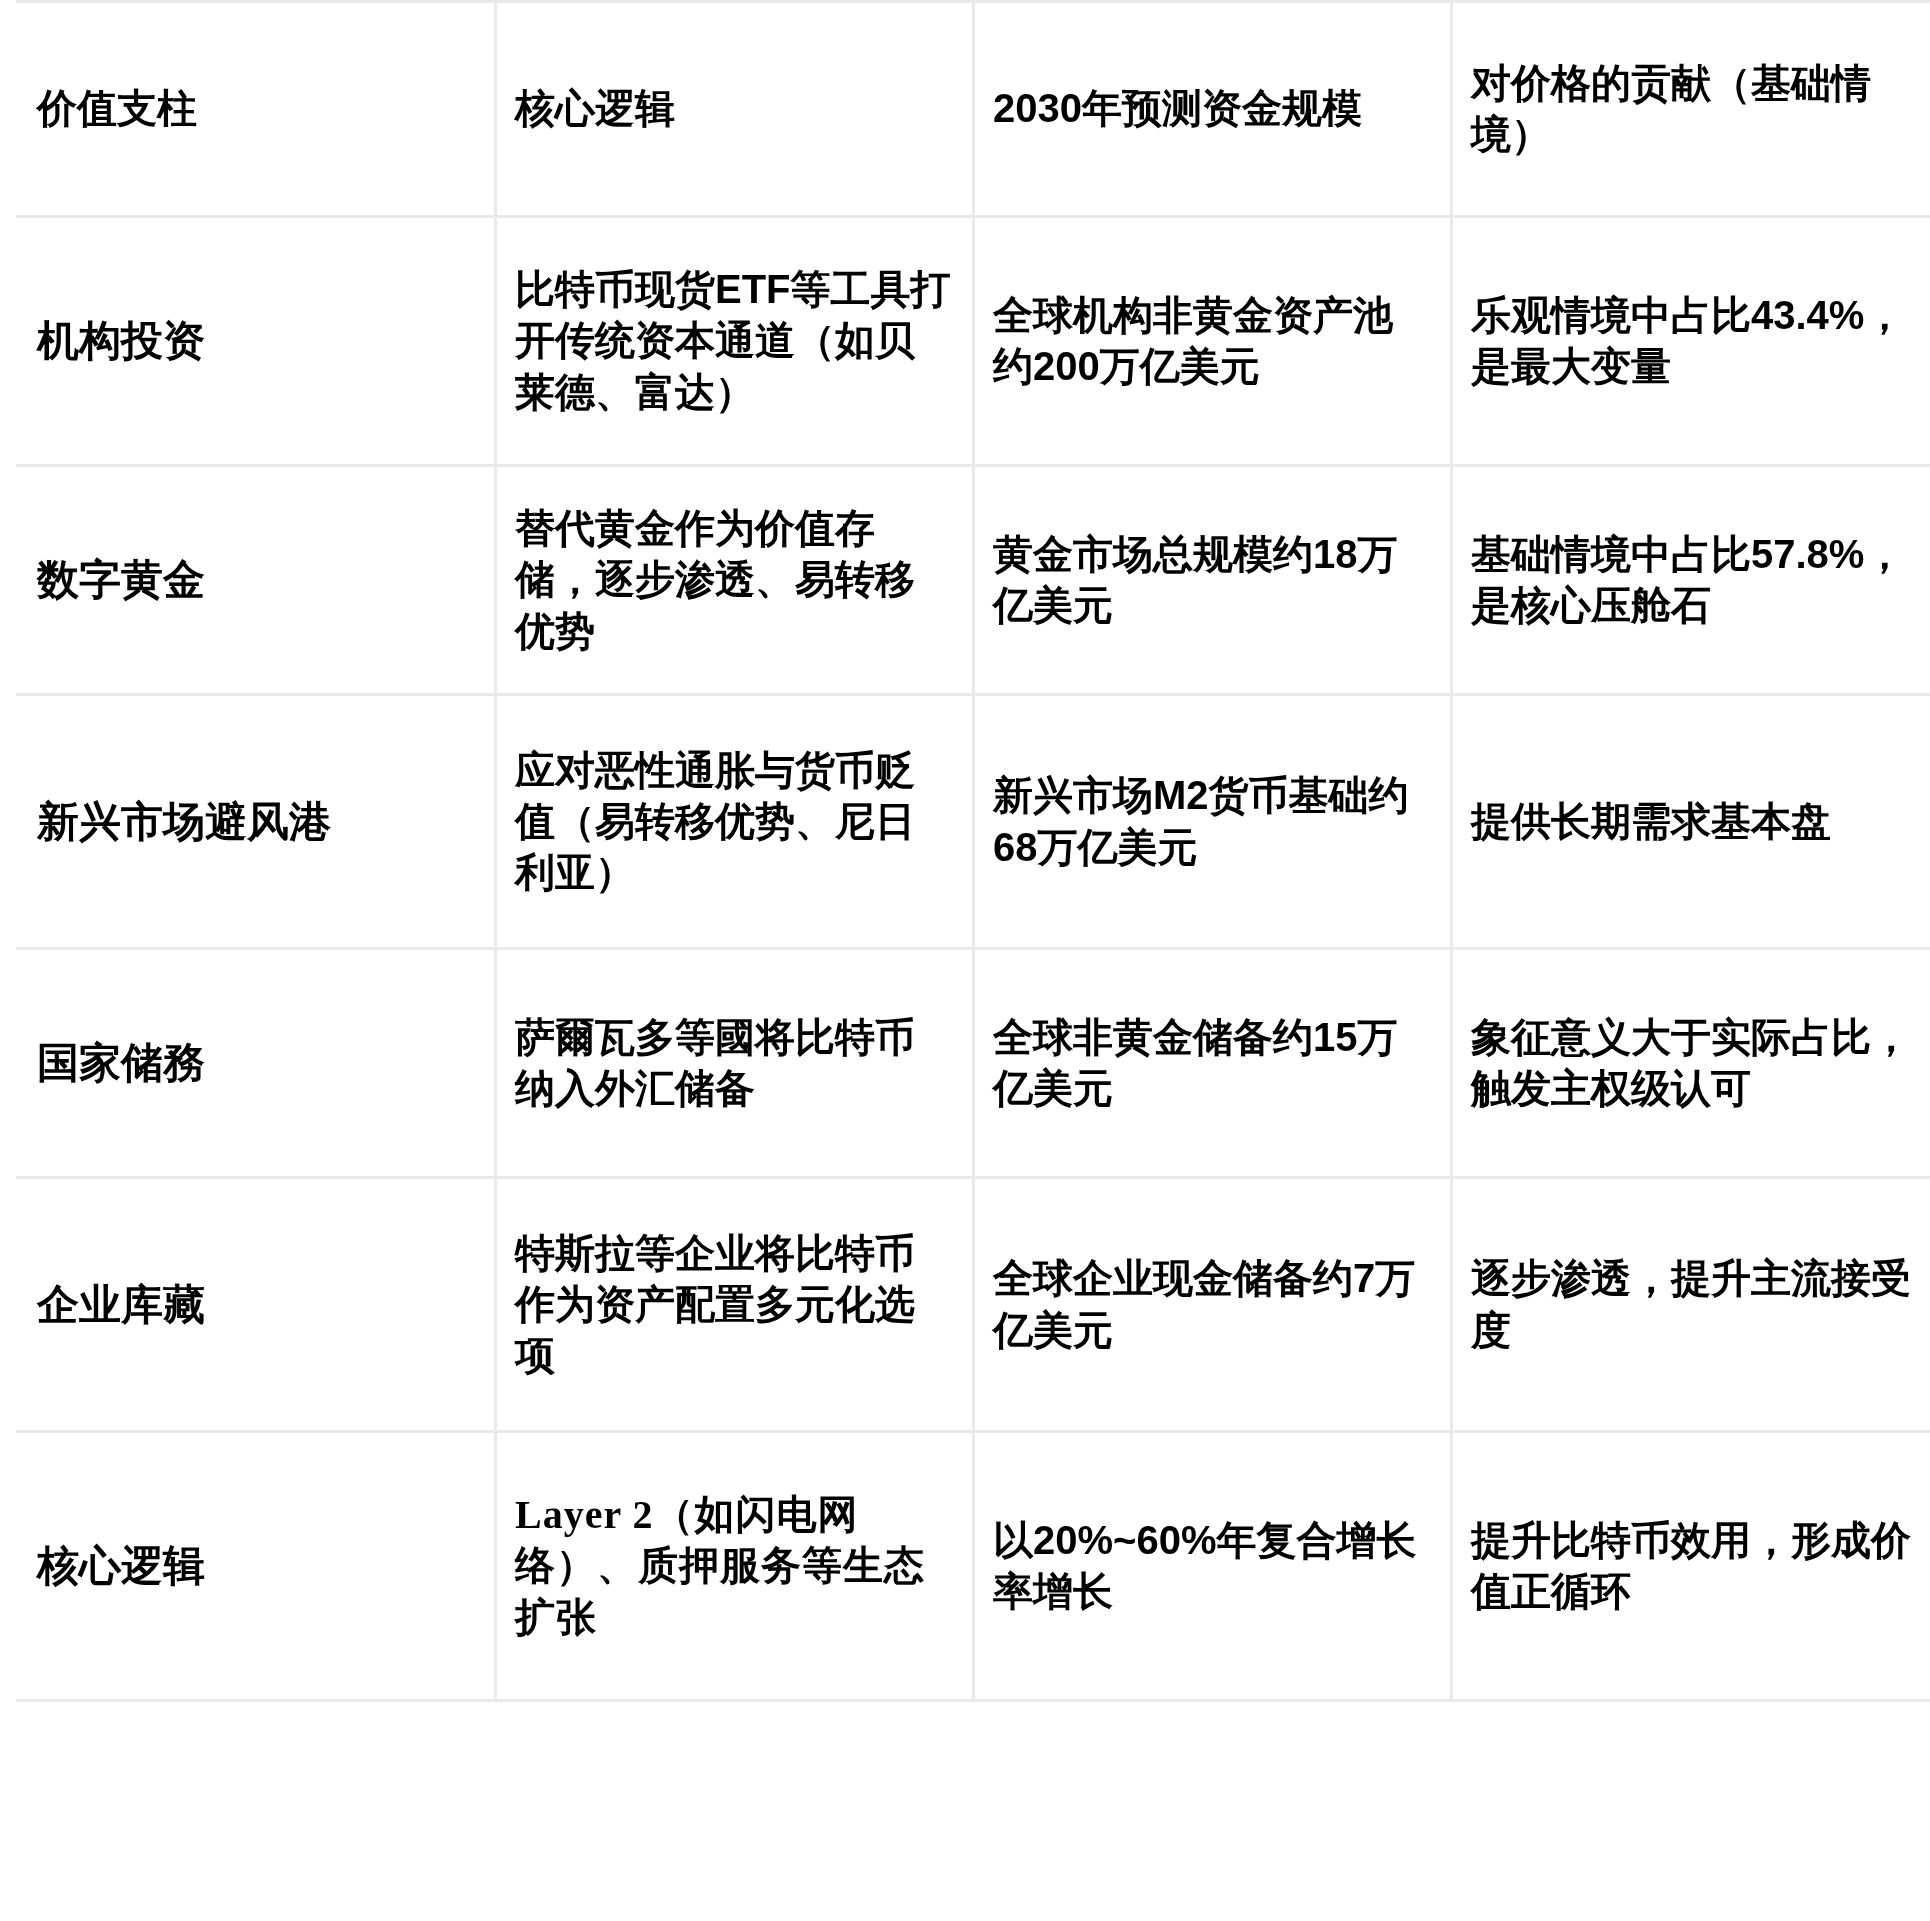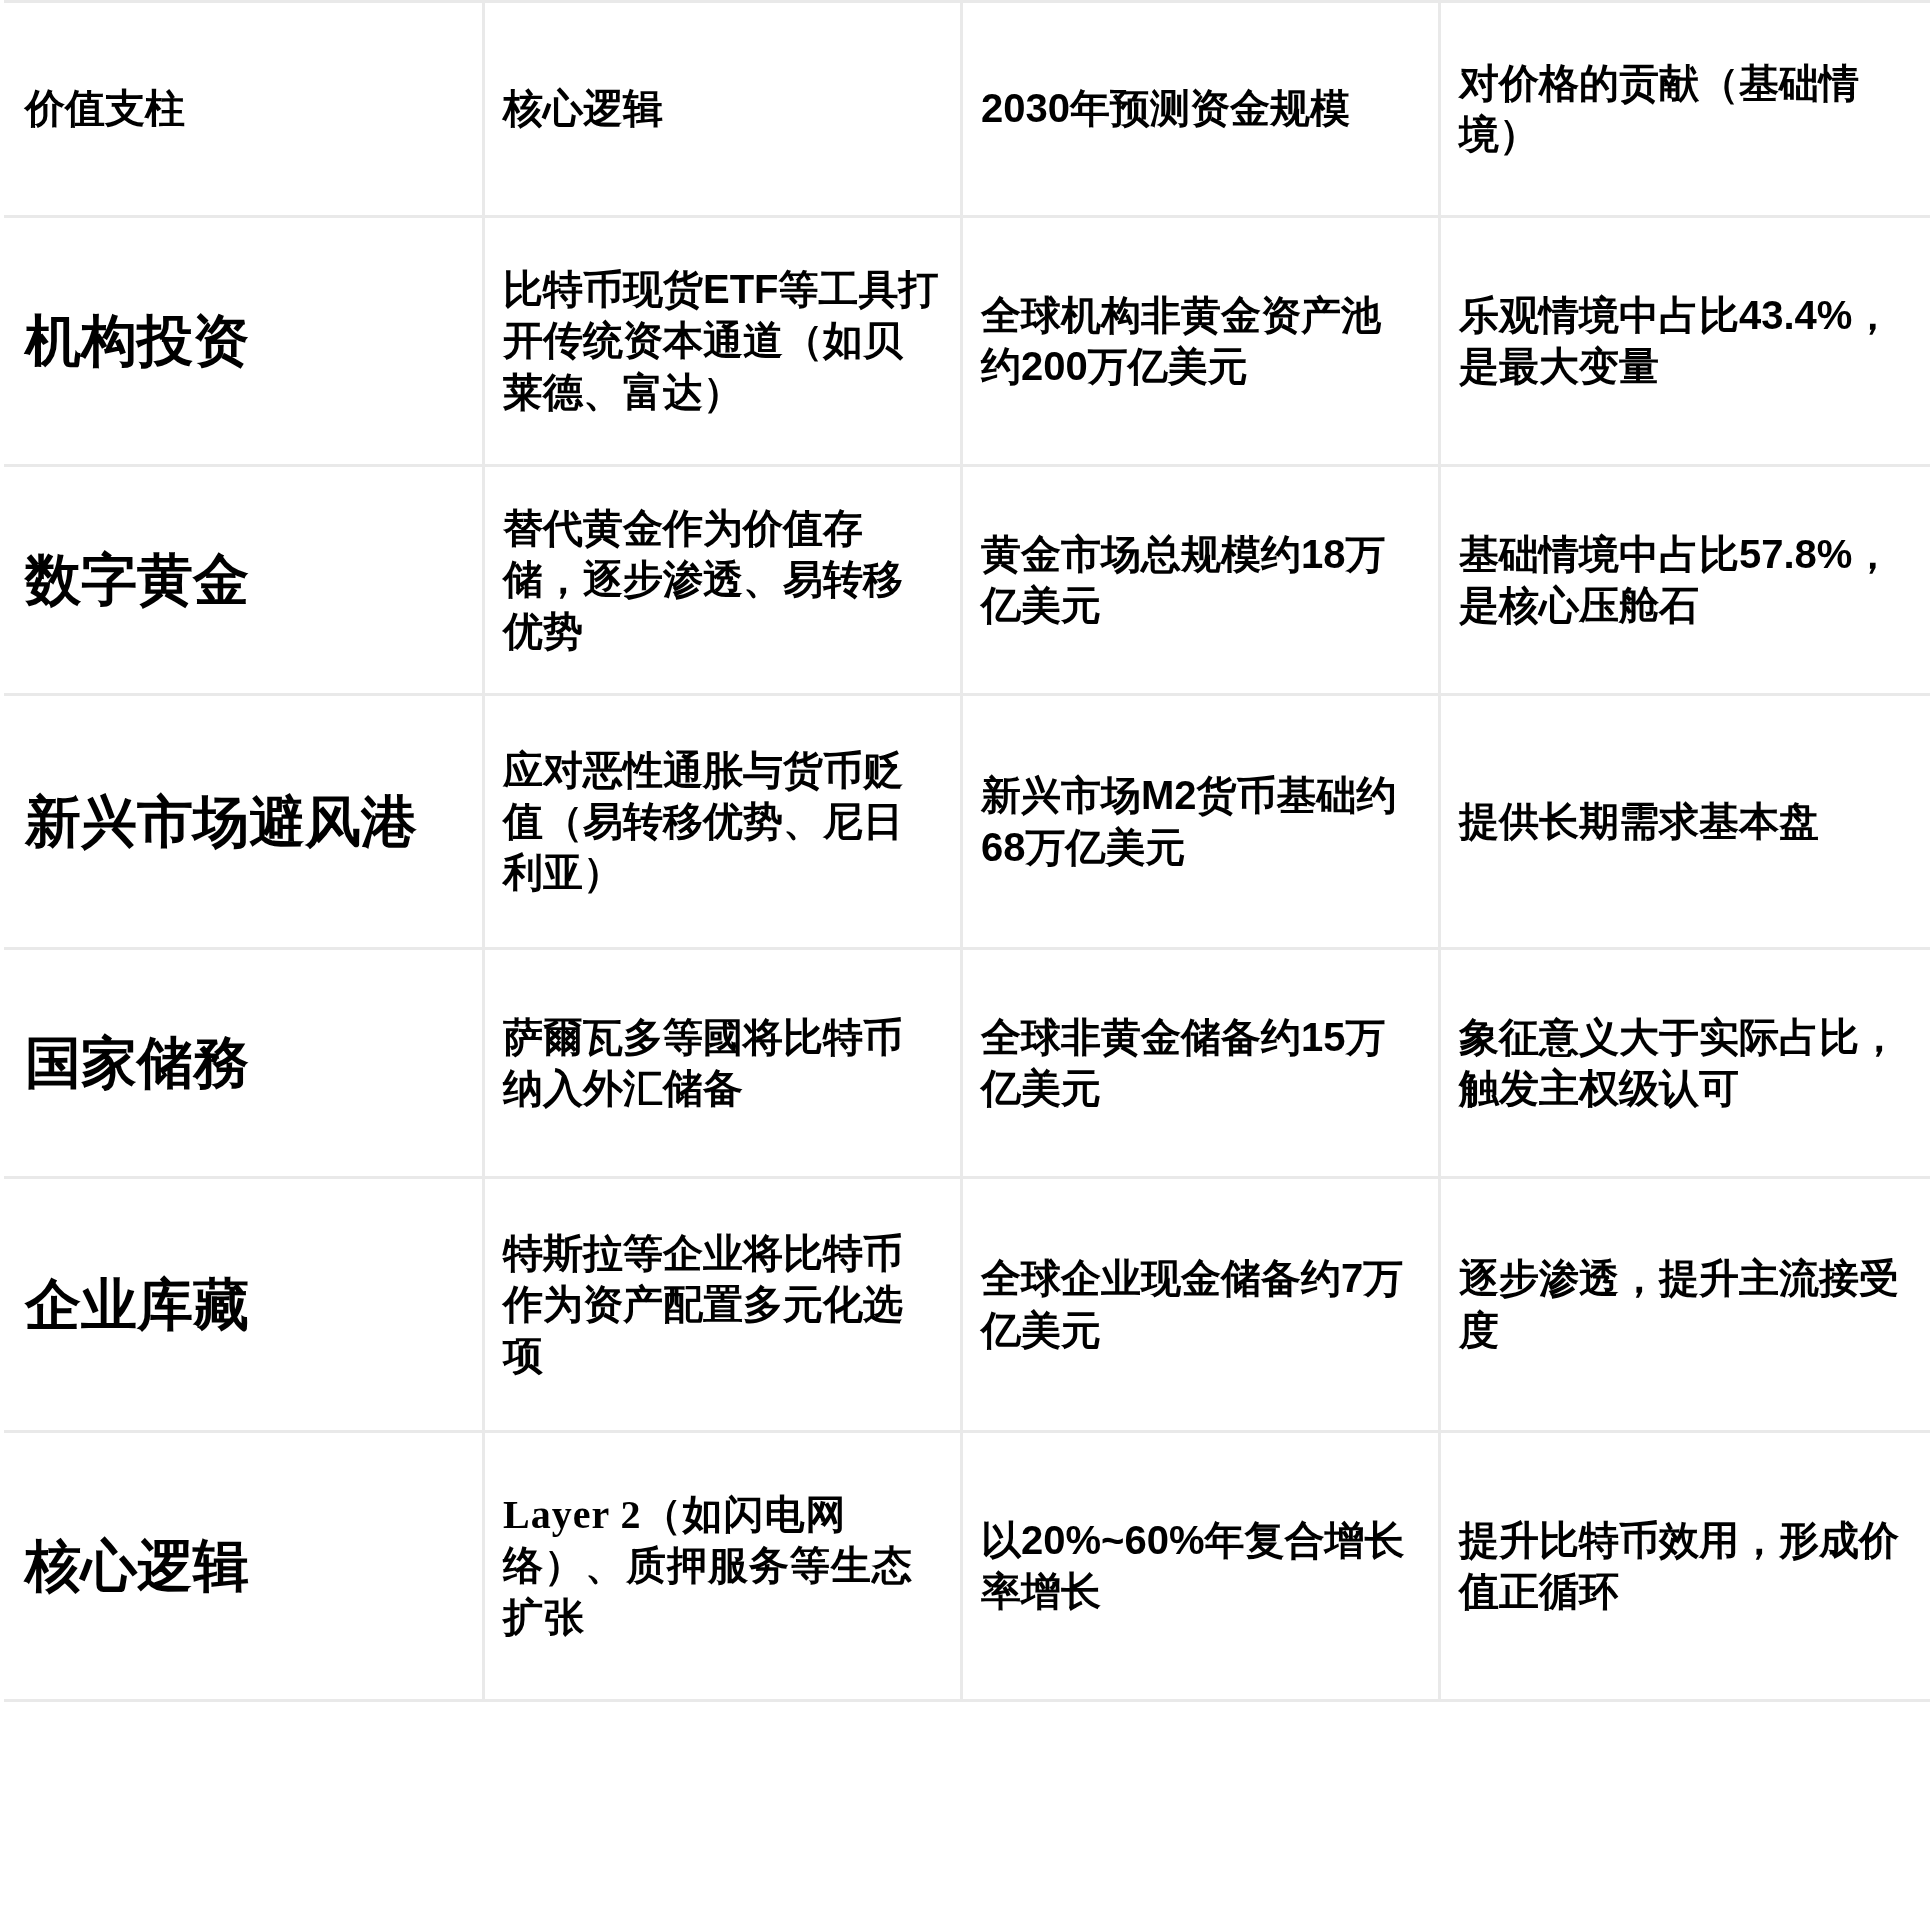--- a/index.html
+++ b/index.html
@@ -11,21 +11,21 @@
     width: 1930px;
     height: 1921px;
     font-family: "Liberation Sans", "DejaVu Sans", sans-serif;
     color: #000000;
     overflow: hidden;
   }
   .sheet {
     box-sizing: border-box;
     width: 1930px;
     height: 1921px;
-    padding: 0 0 0 4px;
+    padding: 0 0 0 16px;
     background: #ffffff;
   }
   table.value-table {
     border-collapse: collapse;
     table-layout: fixed;
     width: 1930px;
     margin: 0;
   }
   table.value-table col.c0 { width: 478px; }
   table.value-table col.c1 { width: 478px; }
@@ -44,21 +44,21 @@
   thead th {
     font-size: 40px;
     height: 184px;
     vertical-align: middle;
   }
   thead th.h0, thead th.h1 { }
   tbody td {
     font-size: 40px;
   }
   tbody td.pillar {
-    font-size: 56px;
+    font-size: 42px;
   }
   tbody tr { height: 229px; }
   tbody tr:nth-child(1) { height: 249px; }
   tbody tr:nth-child(3) { height: 254px; }
   tbody tr:nth-child(5) { height: 254px; }
   tbody tr:nth-child(6) { height: 269px; }
   .mono-seg {
     font-family: Liberation Serif, serif;
     letter-spacing: 1px;
   }

